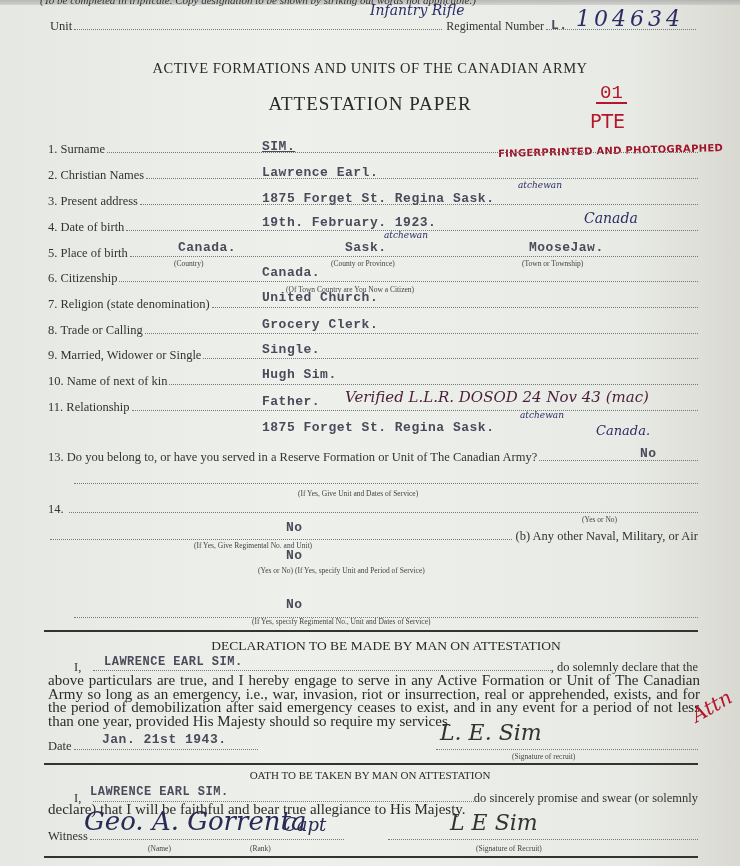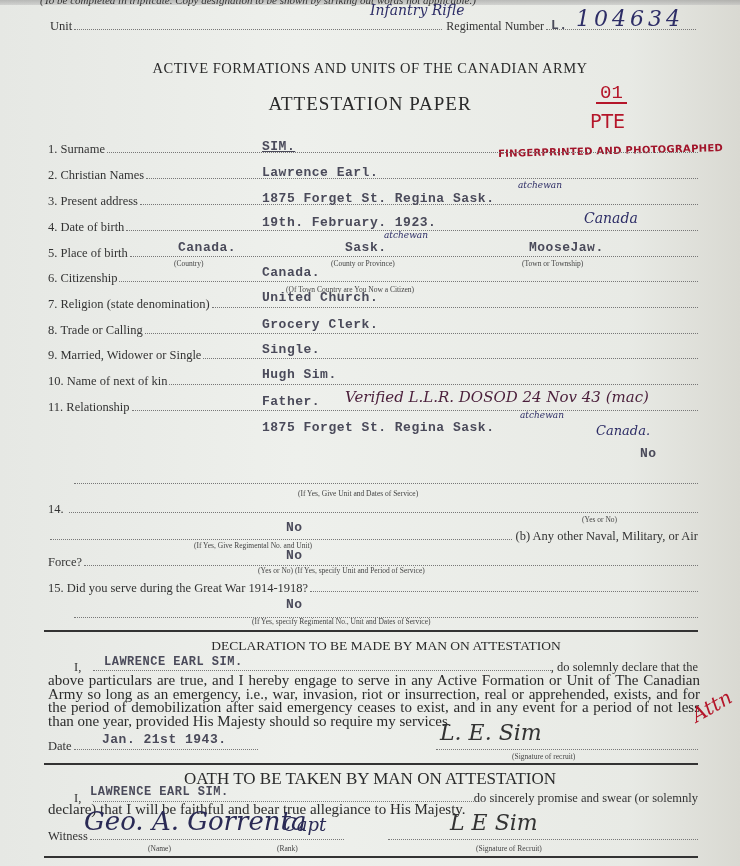--- a/index.html
+++ b/index.html
@@ -109,46 +109,42 @@
   <div class="row" style="top:397px;">
     <span class="lbl">11.</span>&nbsp;<span class="lbl">Relationship</span><span class="dots"></span>
   </div>
   <div class="typed" style="left:262px;top:394px;">Father.</div>
   <div class="hand" style="left:345px;top:388px;font-size:15px;color:#4a1e3a;">Verified L.L.R. DOSOD 24 Nov 43 (mac)</div>
 
   <div class="typed" style="left:262px;top:420px;">1875 Forget St. Regina Sask.</div>
   <div class="hand" style="left:520px;top:410px;font-size:9px;">atchewan</div>
   <div class="hand" style="left:596px;top:423px;font-size:13px;">Canada.</div>
 
+  <div class="row" style="top:447px;">
+    <span class="lbl">13.</span>&nbsp;<span class="lbl">Do you belong to, or have you served in a Reserve Formation or Unit of The Canadian Army?</span><span class="dots"></span>
+  </div>
   <div class="typed" style="left:640px;top:446px;">No</div>
   <div class="row" style="top:470px;left:72px;">
       <span class="dots"></span>
     </div>
   <div class="sub" style="left:298px;top:489px;">(If Yes, Give Unit and Dates of Service)</div>
 
   <div class="row" style="top:499px;">
     <span class="lbl">14.</span>&nbsp;<span class="dots"></span>
   </div>
   <div class="sub" style="left:582px;top:515px;">(Yes or No)</div>
   <div class="row" style="top:526px;left:48px;">
     <span class="dots"></span>
       <span class="lbl" style="margin-left:4px;">(b) Any other Naval, Military, or Air</span>
   </div>
   <div class="typed" style="left:286px;top:520px;">No</div>
   <div class="sub" style="left:194px;top:541px;">(If Yes, Give Regimental No. and Unit)</div>
-  <div class="row" style="top:552px;left:48px;">
-    <span class="lbl">Force?</span>
-      <span class="dots"></span>
-  </div>
   <div class="typed" style="left:286px;top:548px;">No</div>
   <div class="sub" style="left:258px;top:566px;">(Yes or No)   (If Yes, specify Unit and Period of Service)</div>
 
-  <div class="row" style="top:578px;">
-    <span class="lbl">15.</span>&nbsp;<span class="lbl">Did you serve during the Great War 1914-1918?</span><span class="dots"></span>
-  </div>
   <div class="row" style="top:604px;left:72px;">
       <span class="dots"></span>
     </div>
   <div class="typed" style="left:286px;top:597px;">No</div>
   <div class="sub" style="left:252px;top:617px;">(If Yes, specify Regimental No., Unit and Dates of Service)</div>
 
   <div class="rule" style="top:630px;border-top-width:2.5px;"></div>
 
   <div class="hdr" style="top:638px;font-size:13.5px;margin-left:16px;">DECLARATION TO BE MADE BY MAN ON ATTESTATION</div>
   <div class="row" style="top:657px;left:74px;right:42px;">
@@ -165,36 +161,36 @@
   </div>
   <div class="typed" style="left:102px;top:732px;">Jan.  21st  1943.</div>
   <div class="row" style="top:736px;left:434px;right:42px;">
       <span class="dots"></span>
     </div>
   <div class="sig" style="left:440px;top:720px;font-style:italic;">L. E. Sim</div>
   <div class="sub" style="left:512px;top:752px;">(Signature of recruit)</div>
 
   <div class="rule" style="top:763px;"></div>
 
-  <div class="hdr" style="top:769px;font-size:17px;">OATH TO BE TAKEN BY MAN ON ATTESTATION</div>
+  <div class="hdr" style="top:769px;font-size:11px;">OATH TO BE TAKEN BY MAN ON ATTESTATION</div>
   <div class="row" style="top:788px;left:74px;right:42px;">
     <span class="lbl">I,</span>
       <span class="dots" style="margin-left:12px;"></span>
       <span class="lbl">do sincerely promise and swear (or solemnly</span>
   </div>
   <div class="typed" style="left:90px;top:785px;font-size:12px;">LAWRENCE EARL SIM.</div>
   <div class="para" style="top:803px;">declare) that I will be faithful and bear true allegiance to His Majesty.</div>
   <div class="row" style="top:826px;left:48px;width:296px;right:auto;">
     <span class="lbl">Witness</span>
       <span class="dots"></span>
   </div>
   <div class="hand" style="left:84px;top:806px;font-size:26px;color:#2a2a55;">Geo. A. Gorrenta</div>
   <div class="hand" style="left:283px;top:814px;font-size:18px;color:#2a2a55;">Capt</div>
   <div class="sub" style="left:148px;top:844px;">(Name)</div>
-  <div class="sub" style="left:250px;top:844px;margin-left:27px;">(Rank)</div>
+  <div class="sub" style="left:250px;top:844px;">(Rank)</div>
   <div class="row" style="top:826px;left:386px;right:42px;">
       <span class="dots"></span>
     </div>
   <div class="sig" style="left:432px;top:810px;margin-left:18px;">L E Sim</div>
   <div class="sub" style="left:476px;top:844px;">(Signature of Recruit)</div>
 
   <div class="rule" style="top:856px;"></div>
   <div class="hdr" style="top:862px;font-size:13px;">CERTIFICATE OF THE OFFICER ATTESTING OFFICER</div>
 </div>
 

